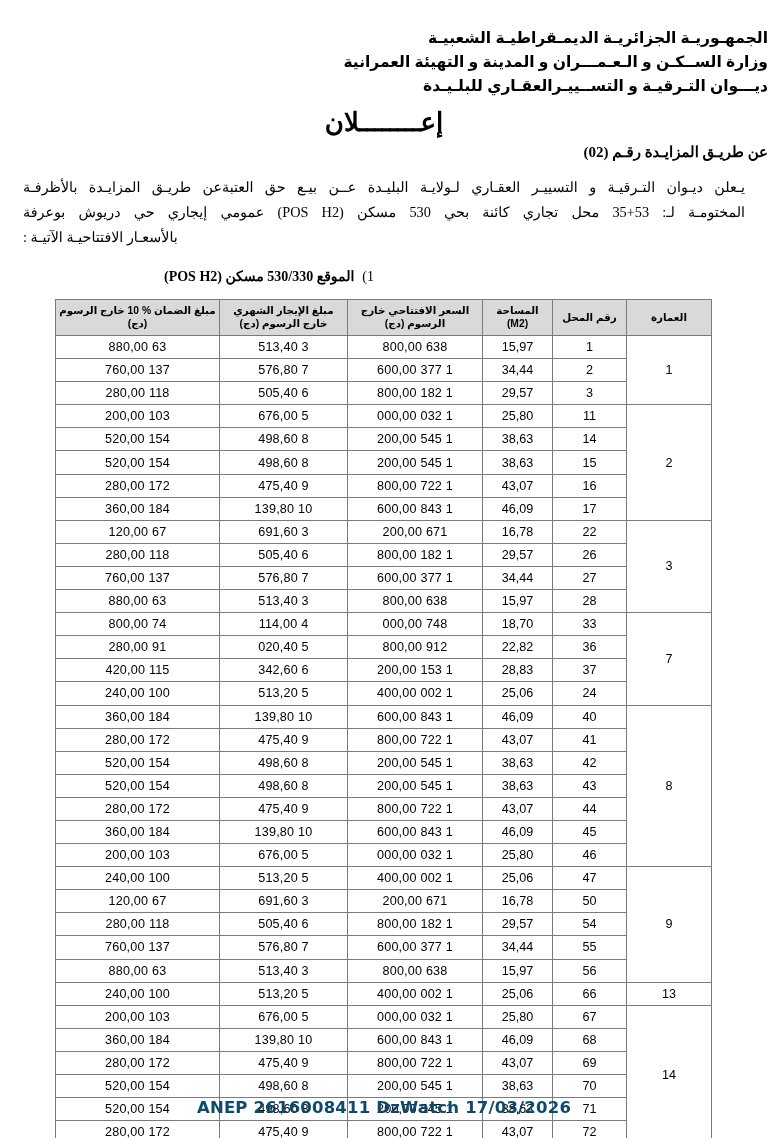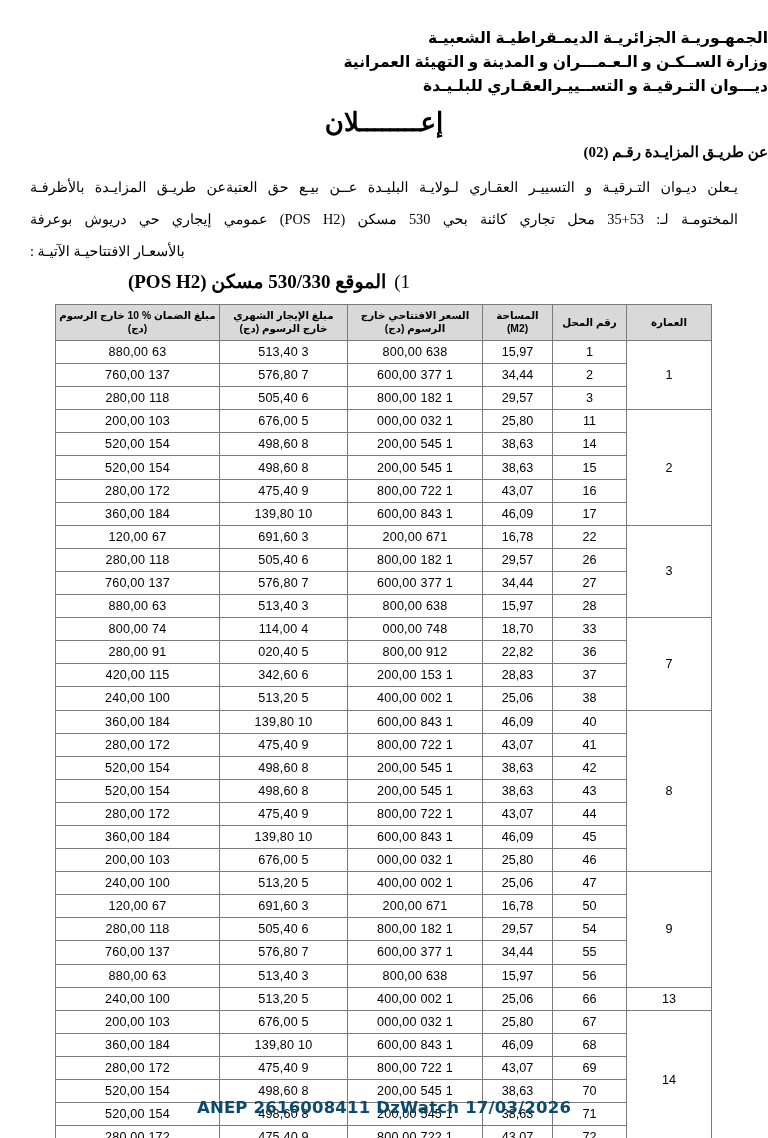--- a/index.html
+++ b/index.html
@@ -71,37 +71,37 @@
   
   .body-block {
     margin: 12px 22px 0 22px;
     direction: rtl;
     text-align: justify;
     font-family: "Liberation Serif", "DejaVu Serif", serif;
     font-size: 14.3px;
     line-height: 24px;
   }
   .body-block p {
-    margin: 8px;
+    margin: 1px;
     text-align: justify;
     text-align-last: justify;
   }
   .body-block p.last-line {
     text-align: justify;
     text-align-last: left;
   }
 
   .site-line {
     direction: rtl;
     text-align: center;
     font-family: "Liberation Serif", "DejaVu Serif", serif;
     font-weight: bold;
-    font-size: 19px;
+    font-size: 14px;
     line-height: 22px;
-    margin-top: 1px;
+    margin-top: 17px;
     padding-right: 230px;
   }
   .site-line .idx {
     font-weight: normal;
     margin-left: 8px;
   }
 
   
   .table-wrap {
     margin: 11px 0 0 0;
@@ -327,21 +327,21 @@
             <td class="money">91 280,00</td>
           </tr>
           <tr>
             <td class="num">37</td>
             <td class="num">28,83</td>
             <td class="money">1 153 200,00</td>
             <td class="money">6 342,60</td>
             <td class="money">115 420,00</td>
           </tr>
           <tr>
-            <td class="num">38</td>
+            <td class="num">24</td>
             <td class="num">25,06</td>
             <td class="money">1 002 400,00</td>
             <td class="money">5 513,20</td>
             <td class="money">100 240,00</td>
           </tr>
           <tr>
             <td class="bldg" rowspan="7">8</td>
             <td class="num">40</td>
             <td class="num">46,09</td>
             <td class="money">1 843 600,00</td>

